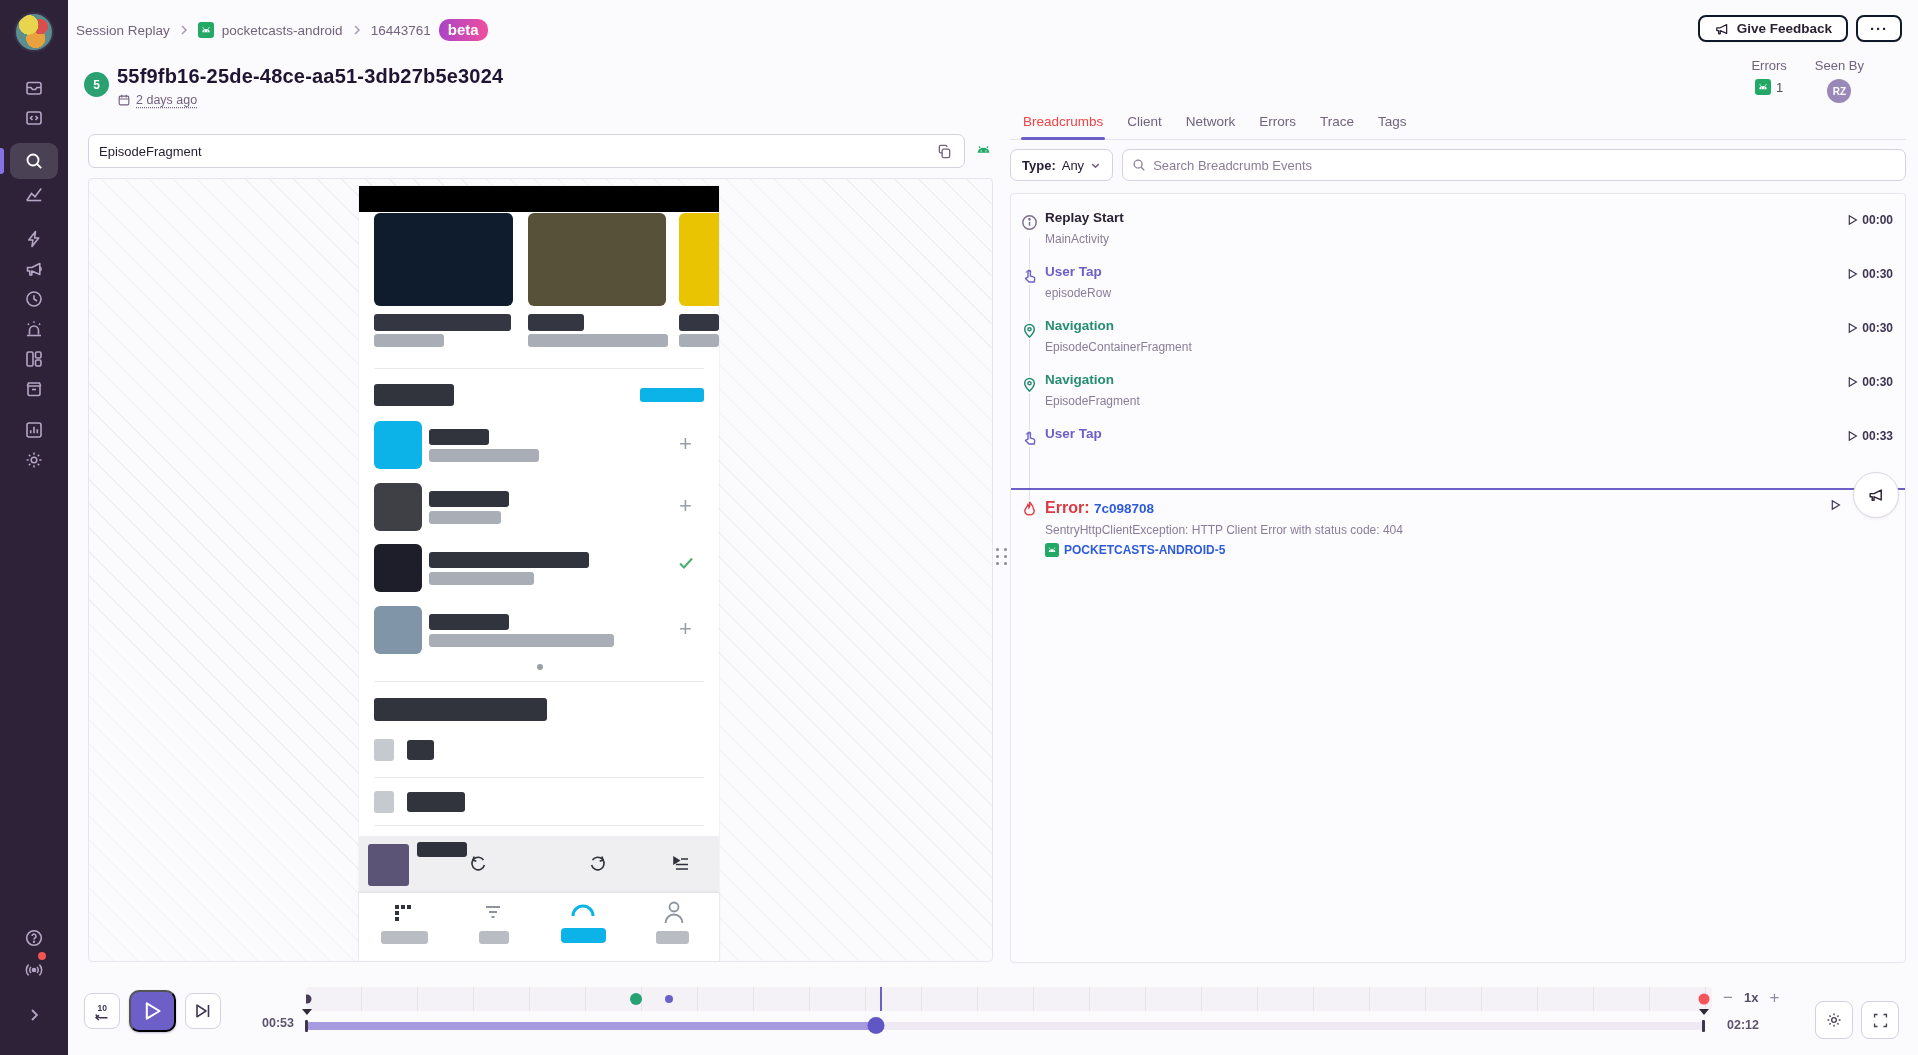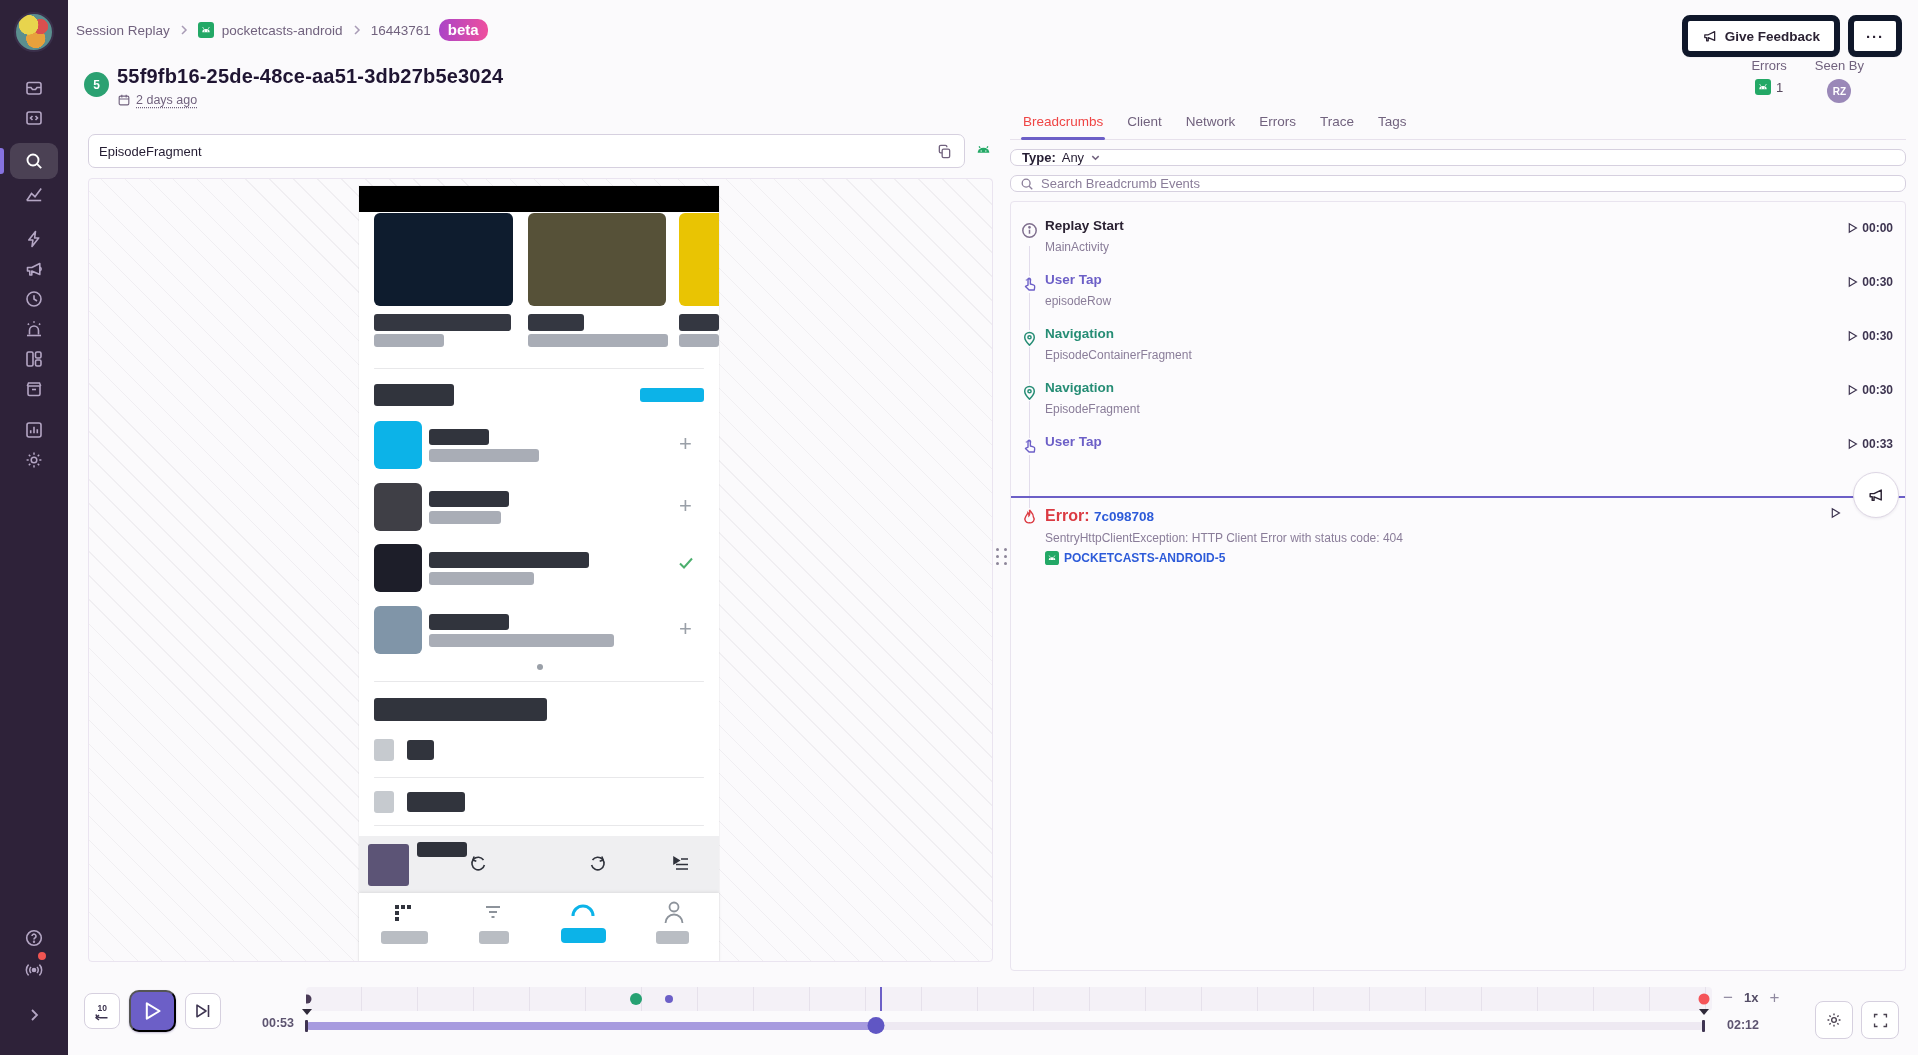--- a/index.html
+++ b/index.html
@@ -25,21 +25,21 @@
   .red-dot { position:absolute; left:36px; top:950px; width:12px; height:12px; border-radius:50%; background:#f05552; border:2px solid #2e2239; z-index:2; }
 
   
   .breadcrumbs { position:absolute; left:76px; top:19px; display:flex; align-items:center; gap:8px;
     font-size:13.5px; color:#71627e; }
   .breadcrumbs .crumb { cursor:pointer; }
   .beta-pill { background:linear-gradient(95deg,#a944c8,#f04f9d); color:#fff; font-size:15px; font-weight:700;
     padding:2px 9px 3px; border-radius:10px; }
   .top-actions { position:absolute; top:15px; right:16px; display:flex; gap:8px; }
   .btn { display:flex; align-items:center; justify-content:center; gap:7px; background:#fff;
-    border:6px solid #0f172a; border-radius:8px; height:42px; padding:0 14px; font-size:13.5px;
+    border:2px solid #0f172a; border-radius:8px; height:27px; padding:0 14px; font-size:13.5px;
     font-weight:700; color:#2b2233; cursor:pointer; box-shadow:0 1px 1px rgba(40,30,60,.04); }
   .session-avatar { position:absolute; left:84px; top:72px; width:25px; height:25px; border-radius:50%;
     background:#2ba172; color:#fff; font-size:12px; font-weight:700; display:flex; align-items:center; justify-content:center; }
   .session-title { position:absolute; left:117px; top:65px; font-size:20px; font-weight:700; color:#1f1532; letter-spacing:.2px; }
   .session-age { position:absolute; left:117px; top:93px; display:flex; align-items:center; gap:5px;
     font-size:12.5px; color:#71627e; }
   .session-age .age-text { text-decoration:underline dotted; text-underline-offset:3px; cursor:pointer; }
   .meta-cols { position:absolute; top:58px; right:54px; display:flex; gap:28px; }
   .meta-col { display:flex; flex-direction:column; align-items:center; gap:6px; }
   .meta-label { font-size:13px; color:#71627e; }
@@ -62,21 +62,21 @@
   .drag-handle { position:absolute; left:995px; top:542px; width:14px; height:28px; display:grid;
     grid-template-columns:4px 4px; gap:4px 4px; align-content:center; justify-content:center; cursor:col-resize; }
   .drag-handle i { width:3px; height:3px; border-radius:50%; background:#8d8699; }
 
   
   .right-panel { position:absolute; left:1010px; top:104px; width:896px; height:858px; }
   .tabs { display:flex; gap:24px; height:36px; border-bottom:1px solid #e7e1ec; padding-left:13px; }
   .tab { position:relative; font-size:13.5px; color:#71627e; display:flex; align-items:center; cursor:pointer; }
   .tab.active { color:#ef4444; font-weight:400; }
   .tab.active::after { content:""; position:absolute; left:-2px; right:-2px; bottom:-1px; height:3px; background:#6c5fc7; border-radius:2px; }
-  .filter-row { display:flex; gap:9px; margin-top:9px; height:40px;flex-direction:column; }
+  .filter-row { display:flex; gap:9px; margin-top:9px; height:32px; }
   .type-btn { display:flex; align-items:center; gap:6px; background:#fff; border:1px solid #d6d0df;
     border-radius:7px; padding:0 11px; font-size:13px; color:#241c32; cursor:pointer; }
   .type-btn b { font-weight:700; }
   .crumb-search { flex:1; display:flex; align-items:center; gap:7px; background:#fff; border:1px solid #d6d0df;
     border-radius:7px; padding:0 9px; color:#8a7d99; }
   .crumb-search input { flex:1; border:none; outline:none; font-size:13px; color:#241c32; background:transparent; }
   .crumb-search input::placeholder { color:#8a7d99; }
 
   .crumb-list { position:relative; margin-top:12px; height:770px; border:1px solid #e9e4ef; border-radius:4px;
     background:#fcfbfd; padding-top:14px; overflow:hidden; }

